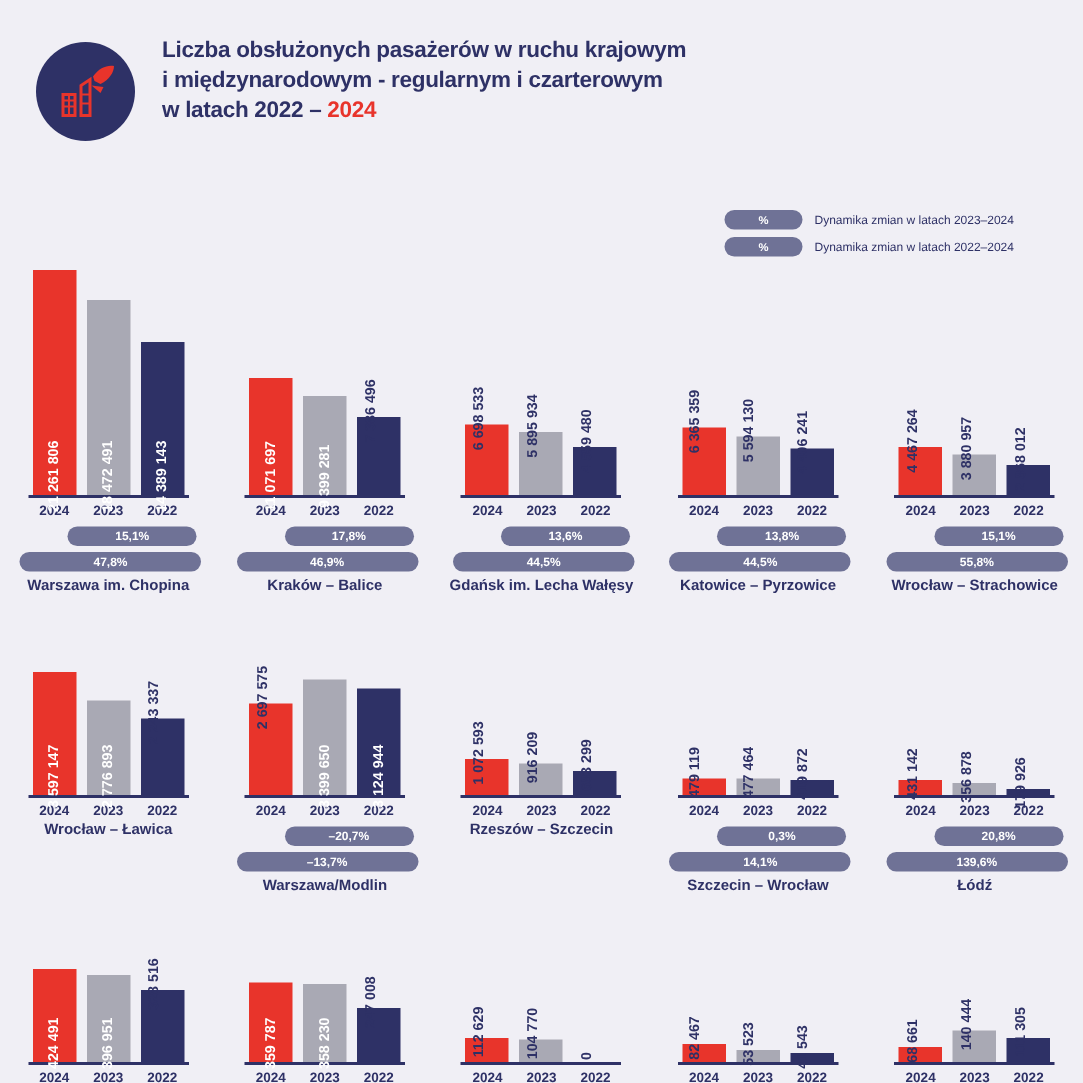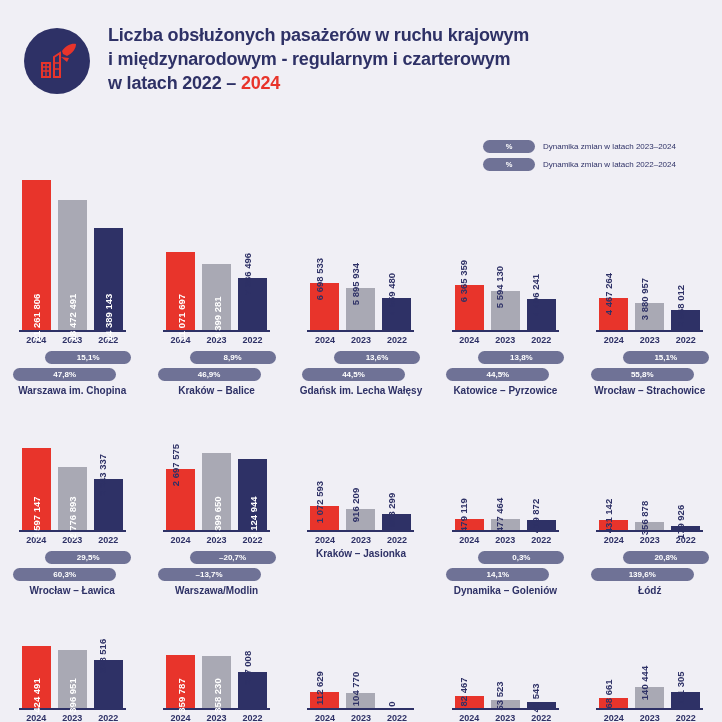--- a/index.html
+++ b/index.html
@@ -15,21 +15,21 @@
 
   
   .header { display:flex; align-items:flex-start; padding:24px 20px 0 24px; }
   .logo-badge {
     width:66px; height:66px; border-radius:50%;
     background:#2e3166; flex:0 0 66px; position:relative; margin-top:4px;
   }
   .logo-badge svg { position:absolute; left:12px; top:13px; }
   .title {
     margin-left:18px;
-    font-size:18px; font-weight:bold; line-height:1.32;
+    font-size:15px; font-weight:bold; line-height:1.32;
     color:#2e3166; letter-spacing:-0.2px;
   }
   .title .accent { color:#e8342b; }
 
   
   .legend { position:absolute; right:14px; top:140px; width:225px; }
   .legend-row { display:flex; align-items:center; margin-bottom:5px; }
   .legend-pill {
     width:52px; height:13px; border-radius:7px; background:#6f7296;
     color:#fff; font-size:7.5px; font-weight:bold;
@@ -66,21 +66,21 @@
   .axis { height:2px; background:#2e3166; margin:0 auto; }
   .years { display:flex; justify-content:center; gap:7px; margin-top:3px; }
   .year { width:29px; text-align:center; font-size:9px; font-weight:bold; color:#2e3166; }
 
   .dyn { margin:6px auto 0; width:118px; }
   .dyn-pill {
     height:13px; border-radius:7px; background:#6f7296; color:#fff;
     font-size:8px; font-weight:bold; display:flex; align-items:center;
     justify-content:center; margin-bottom:4px;
   }
-  .dyn-pill.wide { width:103px; }
+  .dyn-pill.wide { width:121px; }
   .dyn-pill.narrow { width:86px; margin-left:auto; }
 
   .airport {
     text-align:center; font-size:10px; font-weight:bold; color:#2e3166;
     margin-top:3px; white-space:nowrap;
   }
 </style>
 </head>
 <body>
 
@@ -167,21 +167,21 @@
               </div>
             </div>
           </div>
           <div class="axis" style="width: 107px;"></div>
           <div class="years">
             <div class="year">2024</div>
             <div class="year">2023</div>
             <div class="year">2022</div>
           </div>
           <div class="dyn">
-            <div class="dyn-pill narrow">8,9%</div>
+            <div class="dyn-pill narrow">17,8%</div>
             <div class="dyn-pill wide">46,9%</div>
           </div>
           <div class="airport">Kraków – Balice</div>
         </div>
         <div class="cell" style="padding-top: 0px;">
           <div class="bars" style="height: 180px;">
             <div class="bar-wrap">
               <div class="bar red" style="height: 47px;">
                 <span class="val-out">6 698 533</span>
               </div>
@@ -288,24 +288,20 @@
                 <span class="val-out">2 243 337</span>
               </div>
             </div>
           </div>
           <div class="axis" style="width: 107px;"></div>
           <div class="years">
             <div class="year">2024</div>
             <div class="year">2023</div>
             <div class="year">2022</div>
           </div>
-          <div class="dyn">
-            <div class="dyn-pill narrow">29,5%</div>
-            <div class="dyn-pill wide">60,3%</div>
-          </div>
           <div class="airport">Wrocław – Ławica</div>
         </div>
         <div class="cell" style="padding-top: 22px;">
           <div class="bars" style="height: 112px;">
             <div class="bar-wrap">
               <div class="bar red" style="height: 61px;">
                 <span class="val-out">2 697 575</span>
               </div>
             </div>
             <div class="bar-wrap">
@@ -348,21 +344,21 @@
                 <span class="val-out">683 299</span>
               </div>
             </div>
           </div>
           <div class="axis" style="width: 107px;"></div>
           <div class="years">
             <div class="year">2024</div>
             <div class="year">2023</div>
             <div class="year">2022</div>
           </div>
-          <div class="airport">Kraków – Jasionka</div>
+          <div class="airport">Rzeszów – Szczecin</div>
         </div>
         <div class="cell" style="padding-top: 22px;">
           <div class="bars" style="height: 112px;">
             <div class="bar-wrap">
               <div class="bar red" style="height: 11px;">
                 <span class="val-out">479 119</span>
               </div>
             </div>
             <div class="bar-wrap">
               <div class="bar grey" style="height: 11px;">
@@ -378,21 +374,21 @@
           <div class="axis" style="width: 107px;"></div>
           <div class="years">
             <div class="year">2024</div>
             <div class="year">2023</div>
             <div class="year">2022</div>
           </div>
           <div class="dyn">
             <div class="dyn-pill narrow">0,3%</div>
             <div class="dyn-pill wide">14,1%</div>
           </div>
-          <div class="airport">Dynamika – Goleniów</div>
+          <div class="airport">Szczecin – Wrocław</div>
         </div>
         <div class="cell" style="padding-top: 22px;">
           <div class="bars" style="height: 112px;">
             <div class="bar-wrap">
               <div class="bar red" style="height: 10px;">
                 <span class="val-out">431 142</span>
               </div>
             </div>
             <div class="bar-wrap">
               <div class="bar grey" style="height: 8px;">

